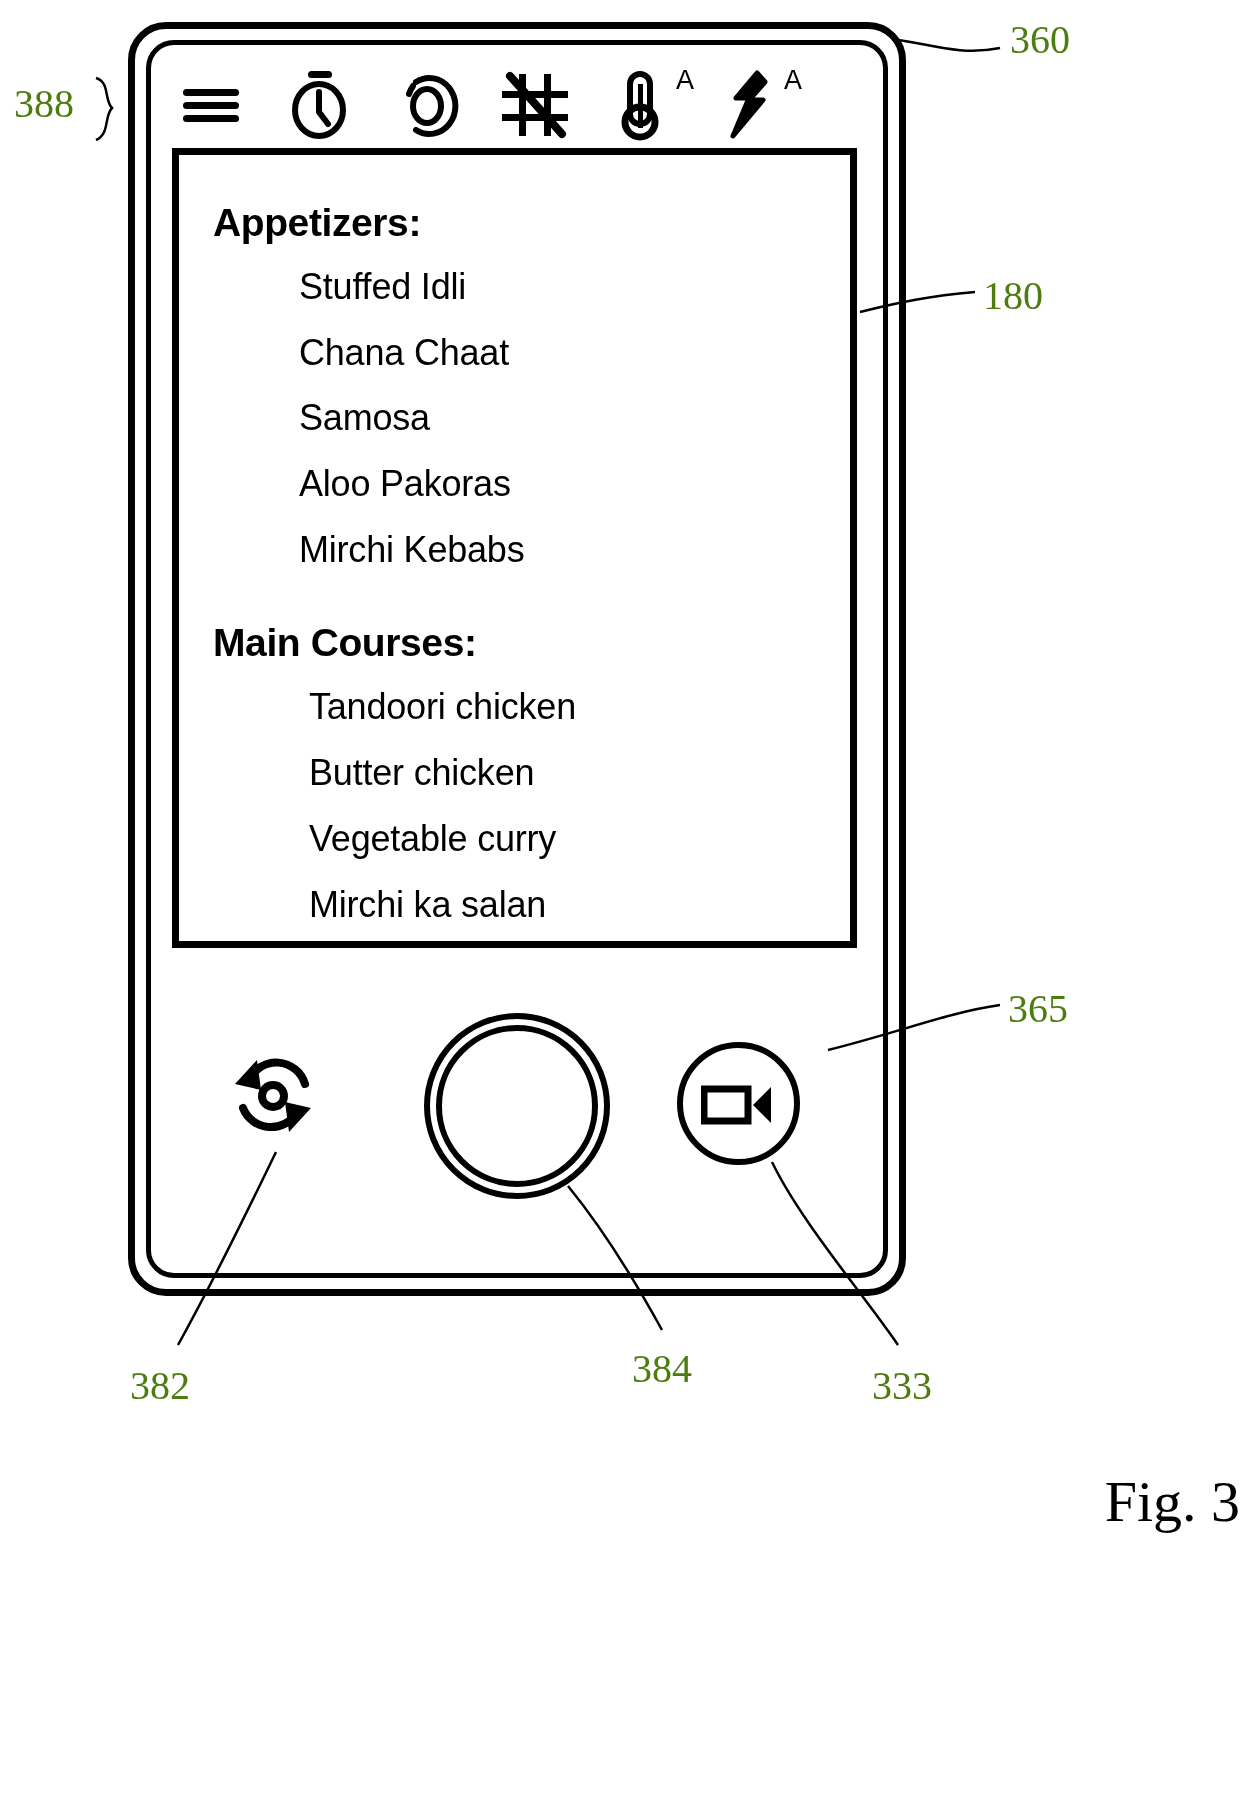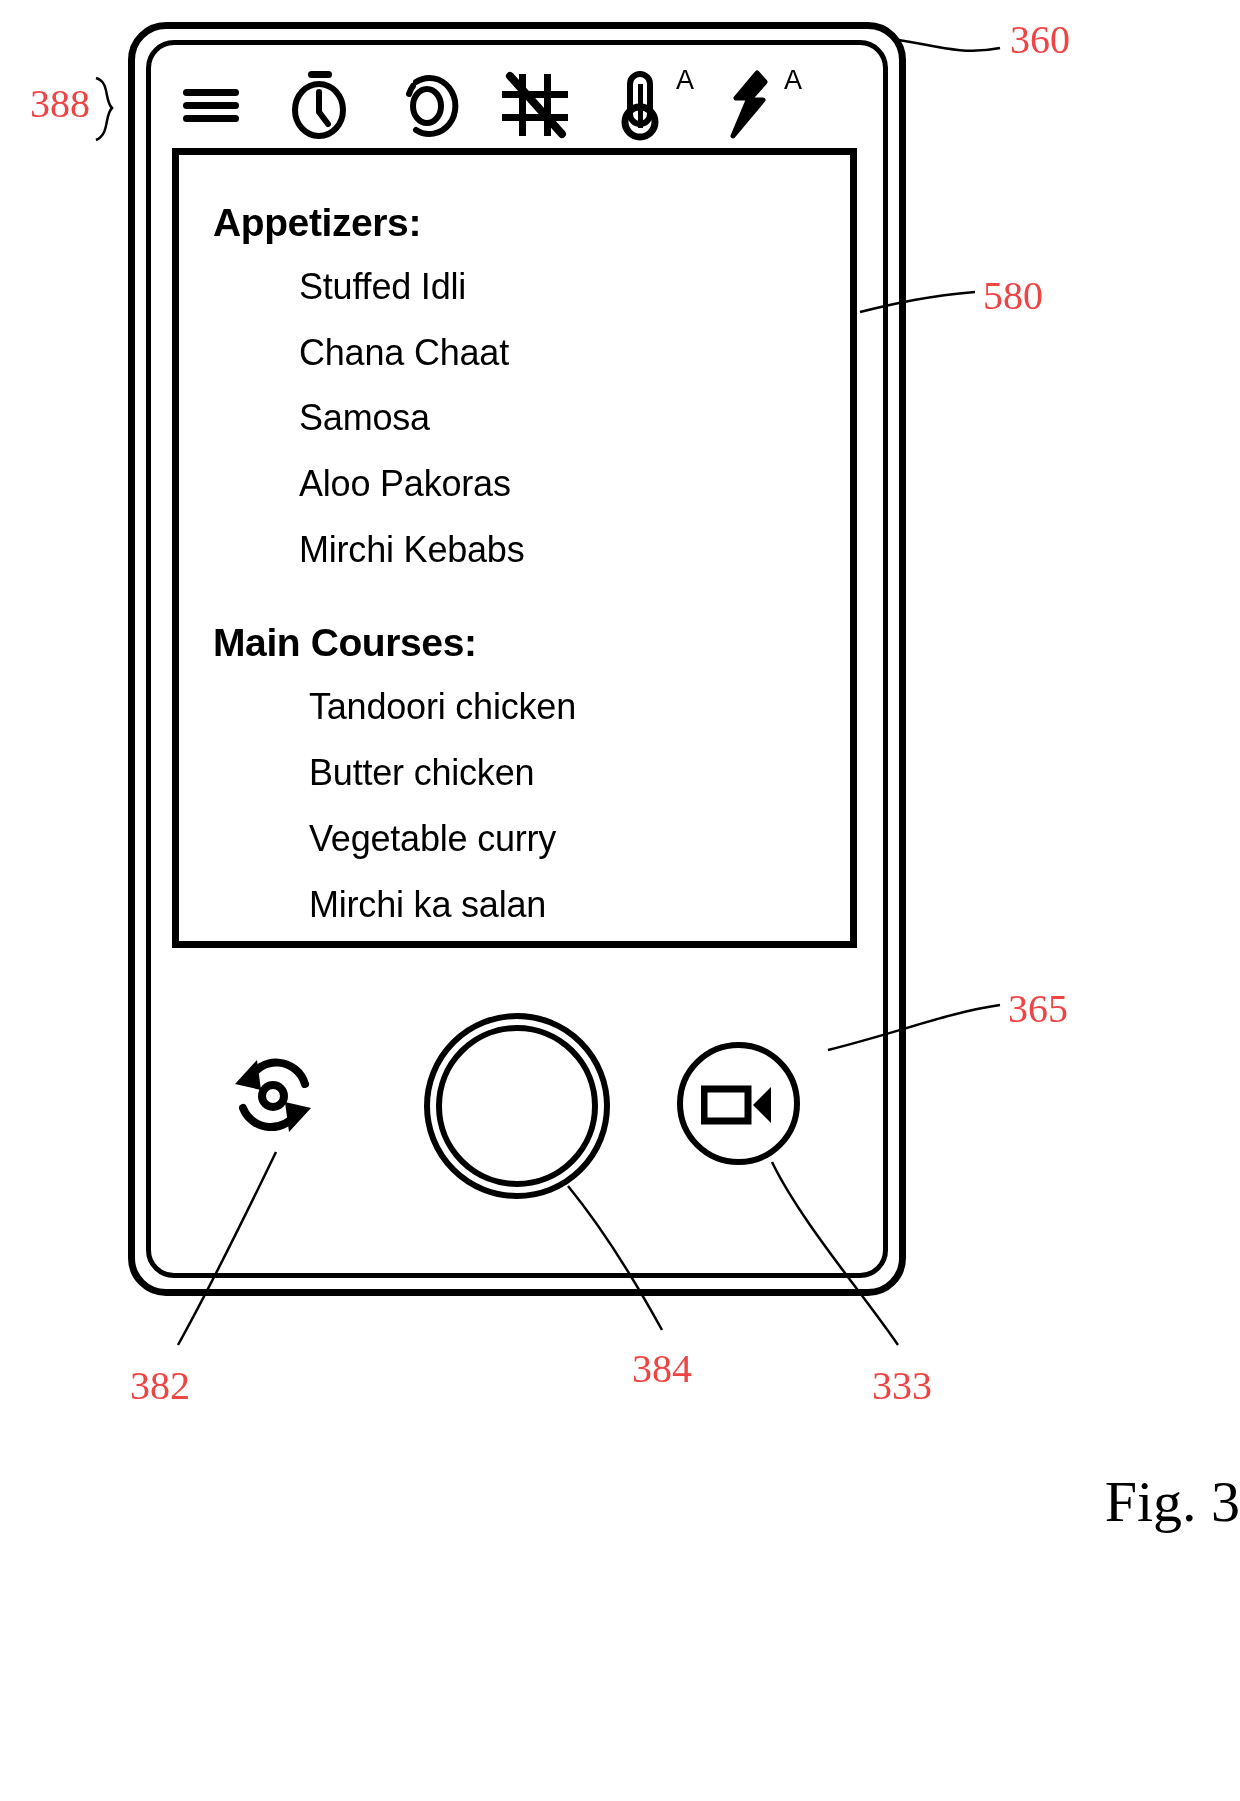--- a/index.html
+++ b/index.html
@@ -159,27 +159,27 @@
     display: flex;
     align-items: center;
     justify-content: center;
   }
 
   
   .ref-label {
     position: absolute;
     font-family: "Liberation Serif", serif;
     font-size: 40px;
-    color: #ef4444;
+    color: #4d7c0f;
     white-space: nowrap;
   }
   #ref-360 { left: 1010px; top: 16px; }
   #ref-380 { left: 983px; top: 272px; }
   #ref-365 { left: 1008px; top: 985px; }
-  #ref-388 { left: 14px; top: 80px; margin-left: 16px; }
+  #ref-388 { left: 14px; top: 80px; }
   #ref-382 { left: 130px; top: 1362px; }
   #ref-384 { left: 632px; top: 1345px; }
   #ref-386 { left: 872px; top: 1362px; }
 
   #fig-caption {
     position: absolute;
     left: 0;
     top: 1468px;
     width: 1240px;
     text-align: right;
@@ -311,20 +311,20 @@
   <path d="M96 78 C 110 82, 104 100, 112 108 C 104 116, 110 134, 96 140" fill="none" stroke="#000" stroke-width="2.5"></path>
 
   <path d="M178 1345 C 214 1280, 248 1210, 276 1152" fill="none" stroke="#000" stroke-width="2.5"></path>
 
   <path d="M662 1330 C 640 1290, 604 1230, 568 1186" fill="none" stroke="#000" stroke-width="2.5"></path>
 
   <path d="M898 1345 C 860 1290, 800 1220, 772 1162" fill="none" stroke="#000" stroke-width="2.5"></path>
 </svg>
 
 <div class="ref-label" id="ref-360">360</div>
-<div class="ref-label" id="ref-380">580</div>
+<div class="ref-label" id="ref-380">180</div>
 <div class="ref-label" id="ref-365">365</div>
 <div class="ref-label" id="ref-388">388</div>
 <div class="ref-label" id="ref-382">382</div>
 <div class="ref-label" id="ref-384">384</div>
 <div class="ref-label" id="ref-386">333</div>
 
 <div id="fig-caption">Fig. 3</div>
 
 </body></html>

